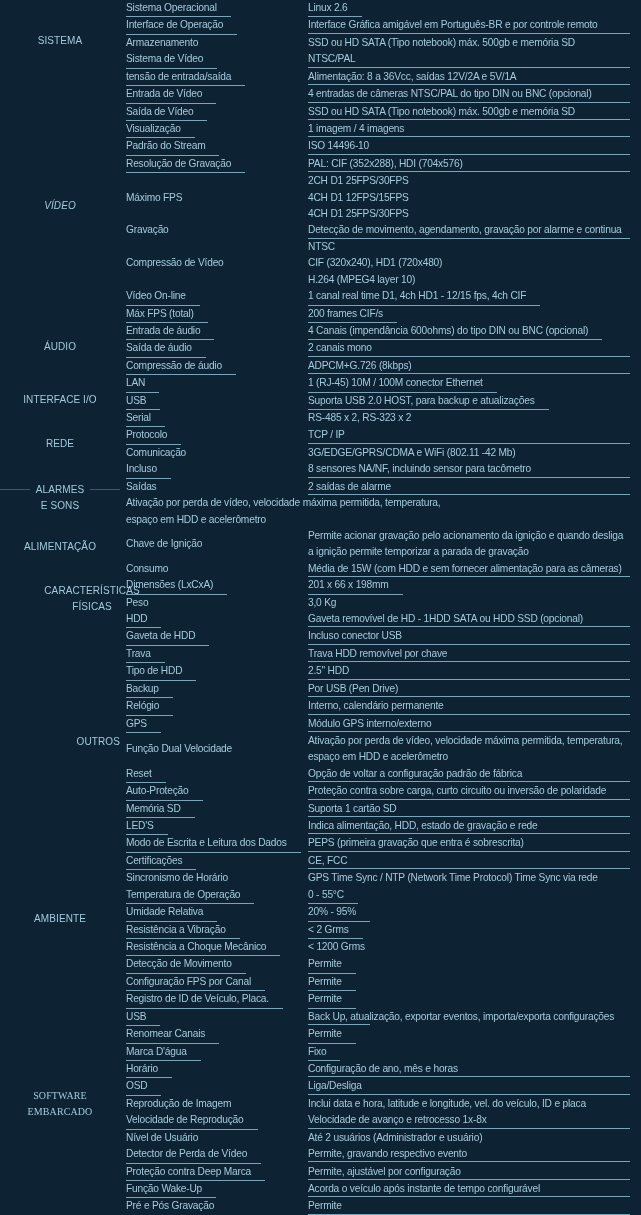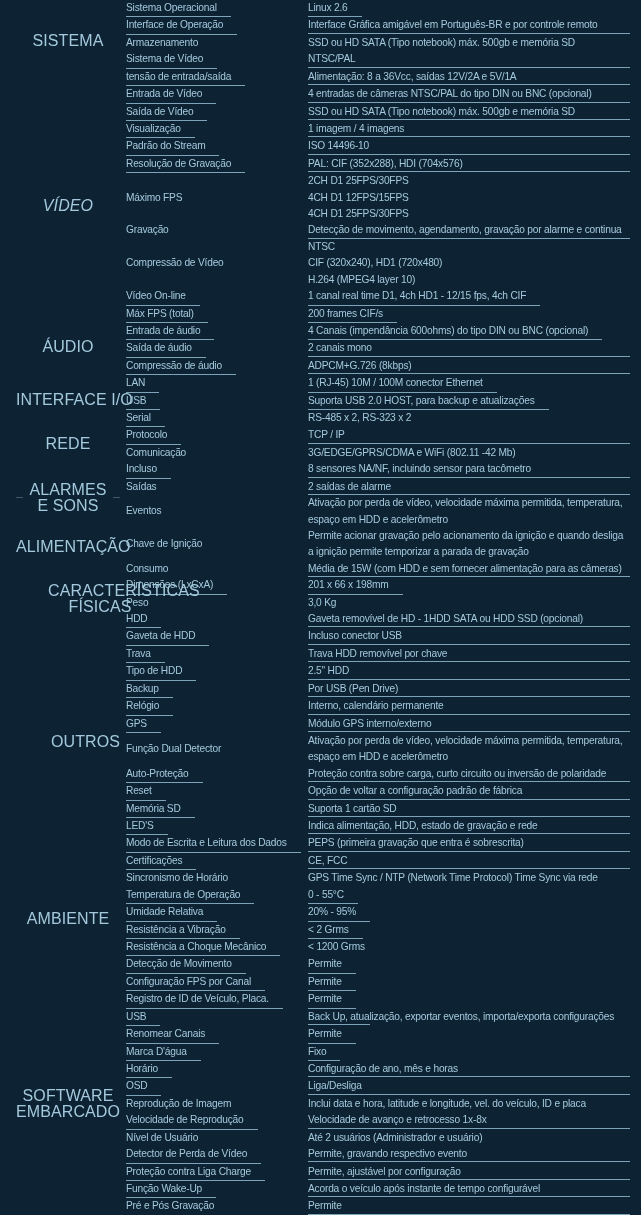--- a/index.html
+++ b/index.html
@@ -18,27 +18,26 @@
     font-size:10.2px;
     letter-spacing:-0.2px;
     overflow:hidden;
   }
   .spec-table{position:relative;width:641px;}
   .sec{position:relative;}
   .cat{
     position:absolute;
     left:0; width:120px;
     text-align:center;
-    font-size:16px;
+    font-size:10px;
     letter-spacing:0.1px;
     line-height:16px;
-    padding-left:16px;
   }
   .cat-line{white-space:nowrap;}
-  .cat-line.rule{display:flex;align-items:flex-end;gap:6px;}
+  .cat-line.rule{display:flex;align-items:center;gap:6px;}
   .cat-line.rule::before,.cat-line.rule::after{
     content:"";flex:1;height:0;border-top:1px solid var(--rule);
   }
   .rows{padding-left:126px;}
   .row{display:flex;}
   .lbl{
     width:182px;flex:0 0 182px;
     display:flex;align-items:center;
     line-height:var(--lh);
     white-space:nowrap;
@@ -302,23 +301,20 @@
         </div>
         <div class="row">
           <div class="lbl">
             <span>Saídas</span>
           </div>
           <div class="val">
             <div class="vline u-full">2 saídas de alarme</div>
           </div>
         </div>
         <div class="row">
-          <div class="lbl">
-            <span>Eventos</span>
-          </div>
           <div class="val">
             <div class="vline">Ativação por perda de vídeo, velocidade máxima permitida, temperatura,</div>
             <div class="vline">espaço em HDD e acelerômetro</div>
           </div>
         </div>
       </div>
     </div>
     <div class="sec">
       <div class="cat" style="top: 11.494px;">
         <div class="cat-line"><span>ALIMENTAÇÃO</span></div>
@@ -423,41 +419,41 @@
         <div class="row">
           <div class="lbl">
             <span class="u">GPS</span>
           </div>
           <div class="val">
             <div class="vline u-full">Módulo GPS interno/externo</div>
           </div>
         </div>
         <div class="row">
           <div class="lbl">
-            <span>Função Dual Detector</span>
+            <span>Função Dual Velocidade</span>
           </div>
           <div class="val">
             <div class="vline">Ativação por perda de vídeo, velocidade máxima permitida, temperatura,</div>
             <div class="vline">espaço em HDD e acelerômetro</div>
           </div>
         </div>
         <div class="row">
           <div class="lbl">
+            <span class="u">Reset</span>
+          </div>
+          <div class="val">
+            <div class="vline u-full">Opção de voltar a configuração padrão de fábrica</div>
+          </div>
+        </div>
+        <div class="row">
+          <div class="lbl">
             <span class="u">Auto-Proteção</span>
           </div>
           <div class="val">
             <div class="vline u-full">Proteção contra sobre carga, curto circuito ou inversão de polaridade</div>
-          </div>
-        </div>
-        <div class="row">
-          <div class="lbl">
-            <span class="u">Reset</span>
-          </div>
-          <div class="val">
-            <div class="vline u-full">Opção de voltar a configuração padrão de fábrica</div>
           </div>
         </div>
         <div class="row">
           <div class="lbl">
             <span class="u">Memória SD</span>
           </div>
           <div class="val">
             <div class="vline u-full">Suporta 1 cartão SD</div>
           </div>
         </div>
@@ -528,21 +524,21 @@
           <div class="lbl">
             <span class="u">Resistência a Choque Mecânico</span>
           </div>
           <div class="val">
             <div class="vline">&lt; 1200 Grms</div>
           </div>
         </div>
       </div>
     </div>
     <div class="sec">
-      <div class="cat" style="top: 131.36px;">
+      <div class="cat" style="top: 131.36px; font-family: Liberation Serif, serif;">
         <div class="cat-line"><span>SOFTWARE</span></div>
         <div class="cat-line"><span>EMBARCADO</span></div>
       </div>
       <div class="rows">
         <div class="row">
           <div class="lbl">
             <span class="u">Detecção de Movimento</span>
           </div>
           <div class="val">
             <div class="vline u-text"><span class="inner">Permite</span></div>
@@ -631,21 +627,21 @@
         <div class="row">
           <div class="lbl">
             <span class="u">Detector de Perda de Vídeo</span>
           </div>
           <div class="val">
             <div class="vline u-full">Permite, gravando respectivo evento</div>
           </div>
         </div>
         <div class="row">
           <div class="lbl">
-            <span class="u">Proteção contra Liga Charge</span>
+            <span class="u">Proteção contra Deep Marca</span>
           </div>
           <div class="val">
             <div class="vline u-full">Permite, ajustável por configuração</div>
           </div>
         </div>
         <div class="row">
           <div class="lbl">
             <span class="u">Função Wake-Up</span>
           </div>
           <div class="val">

